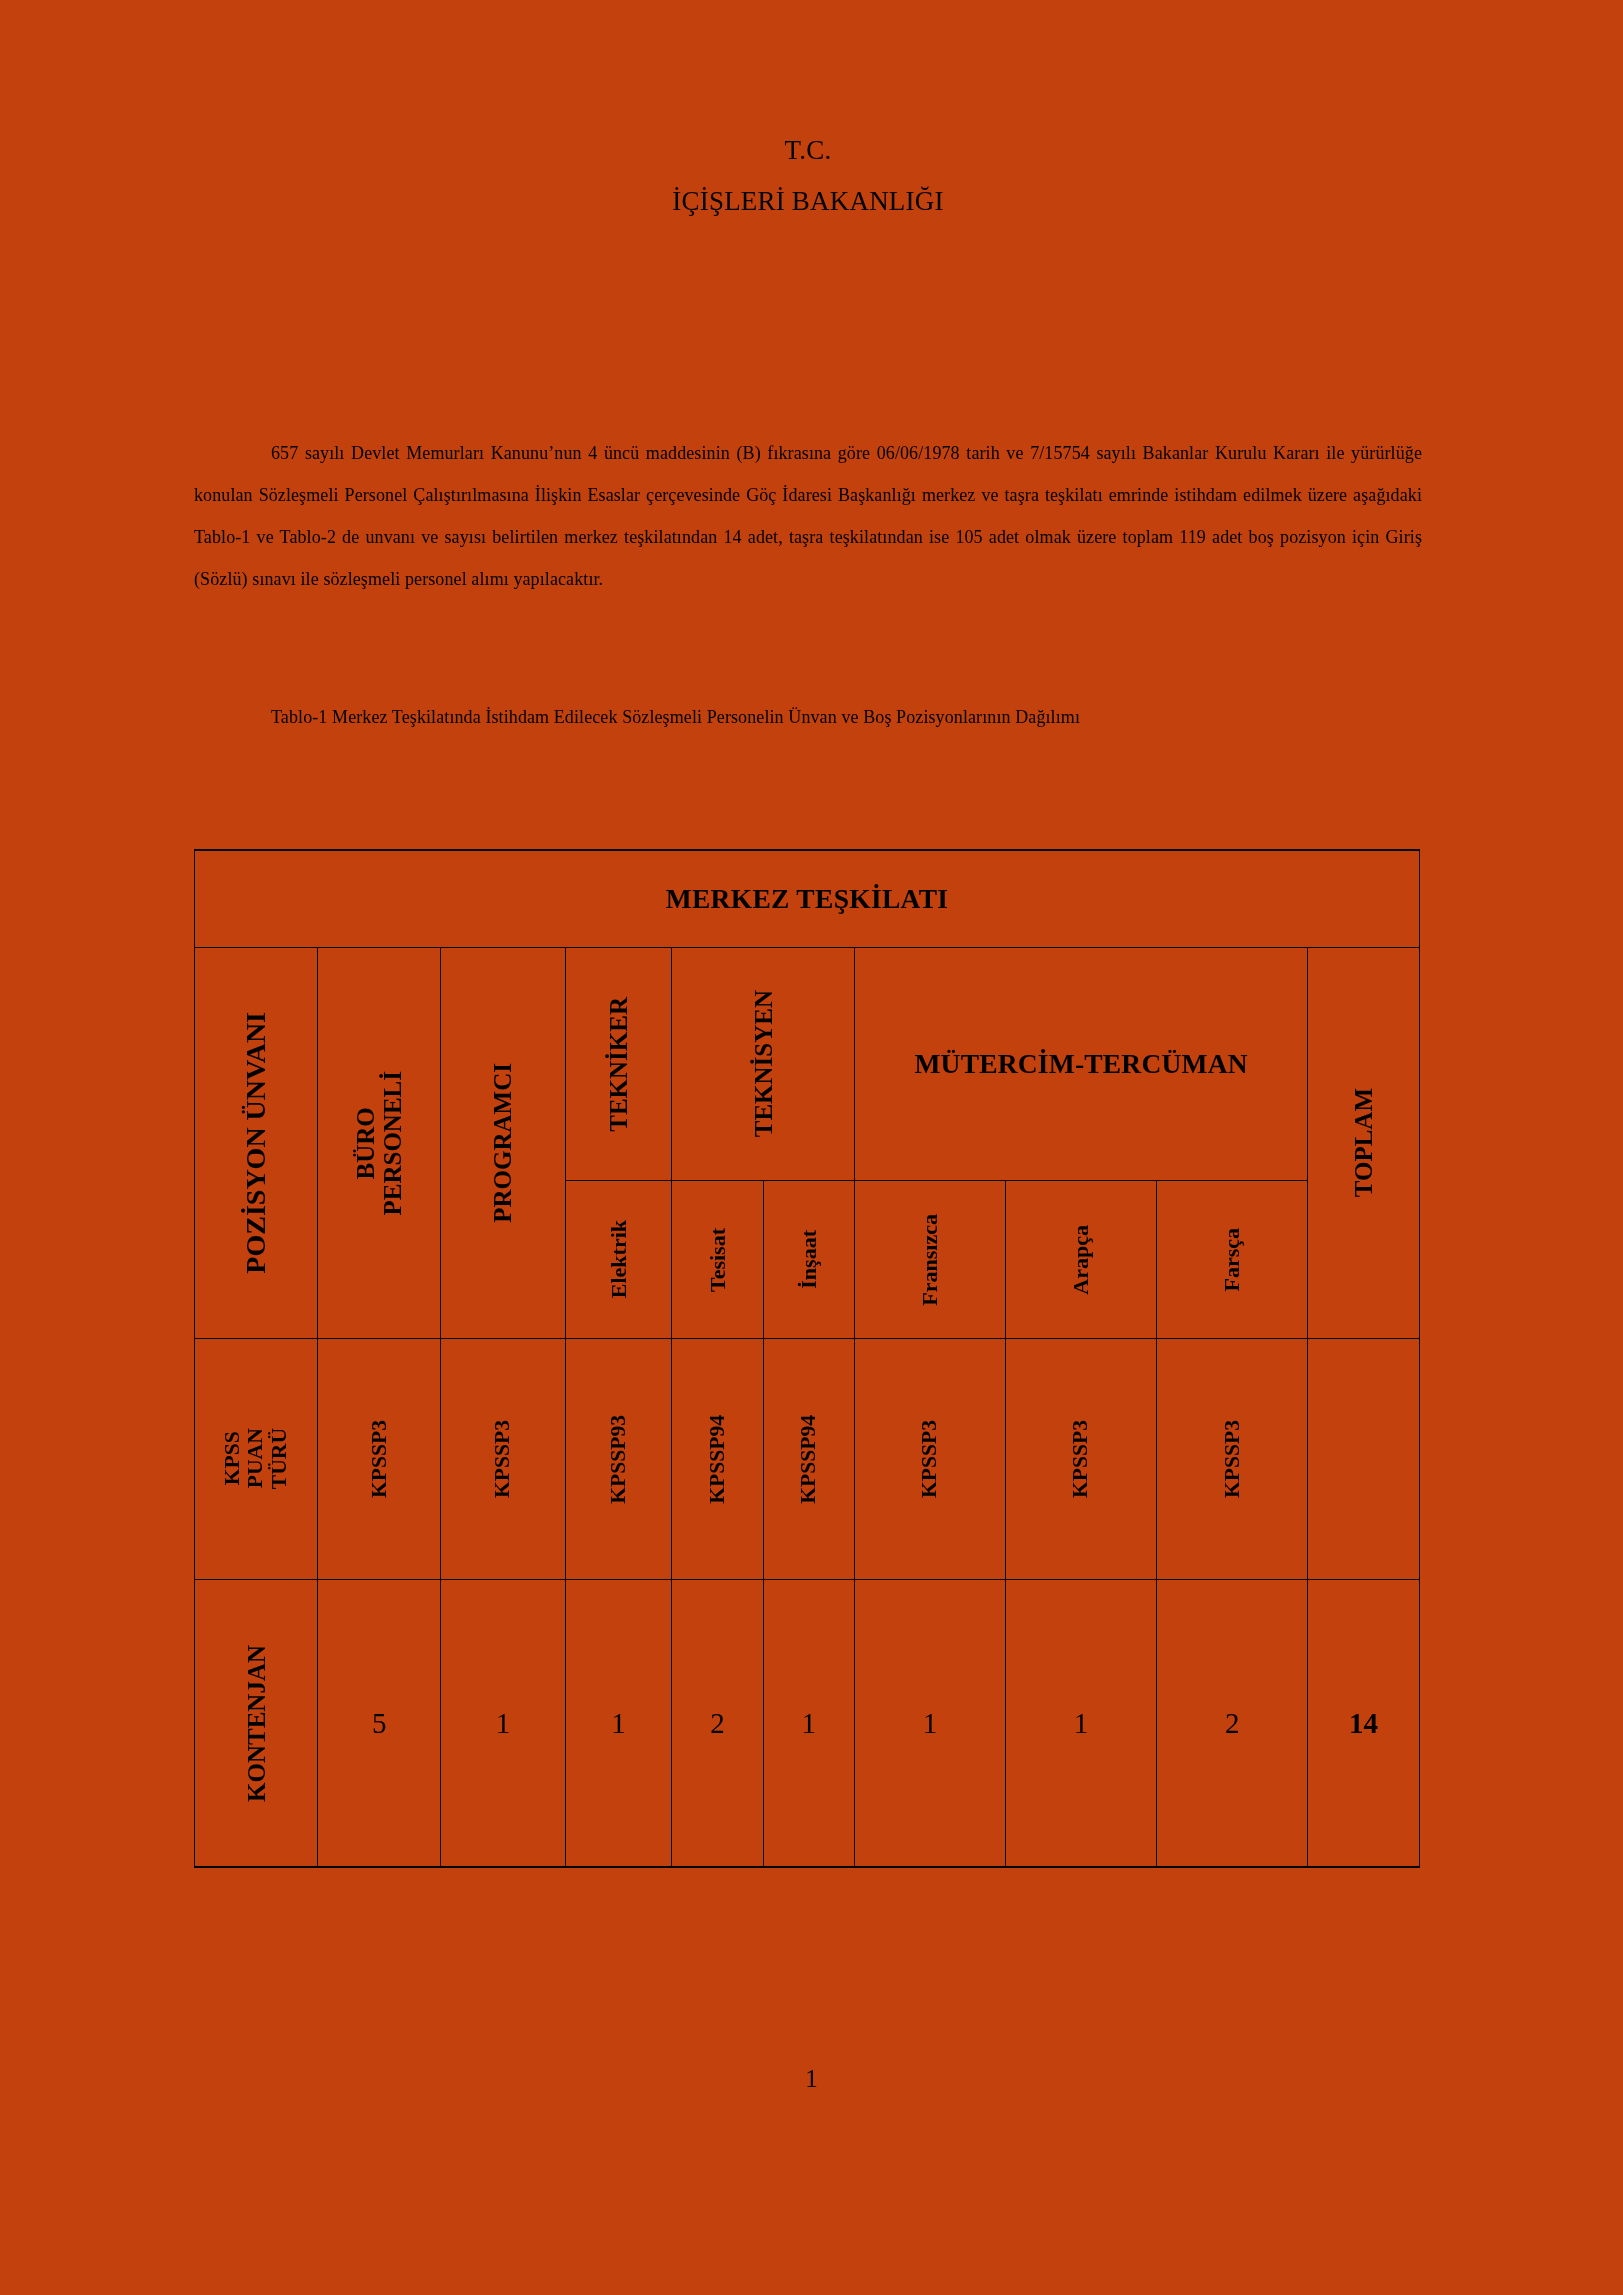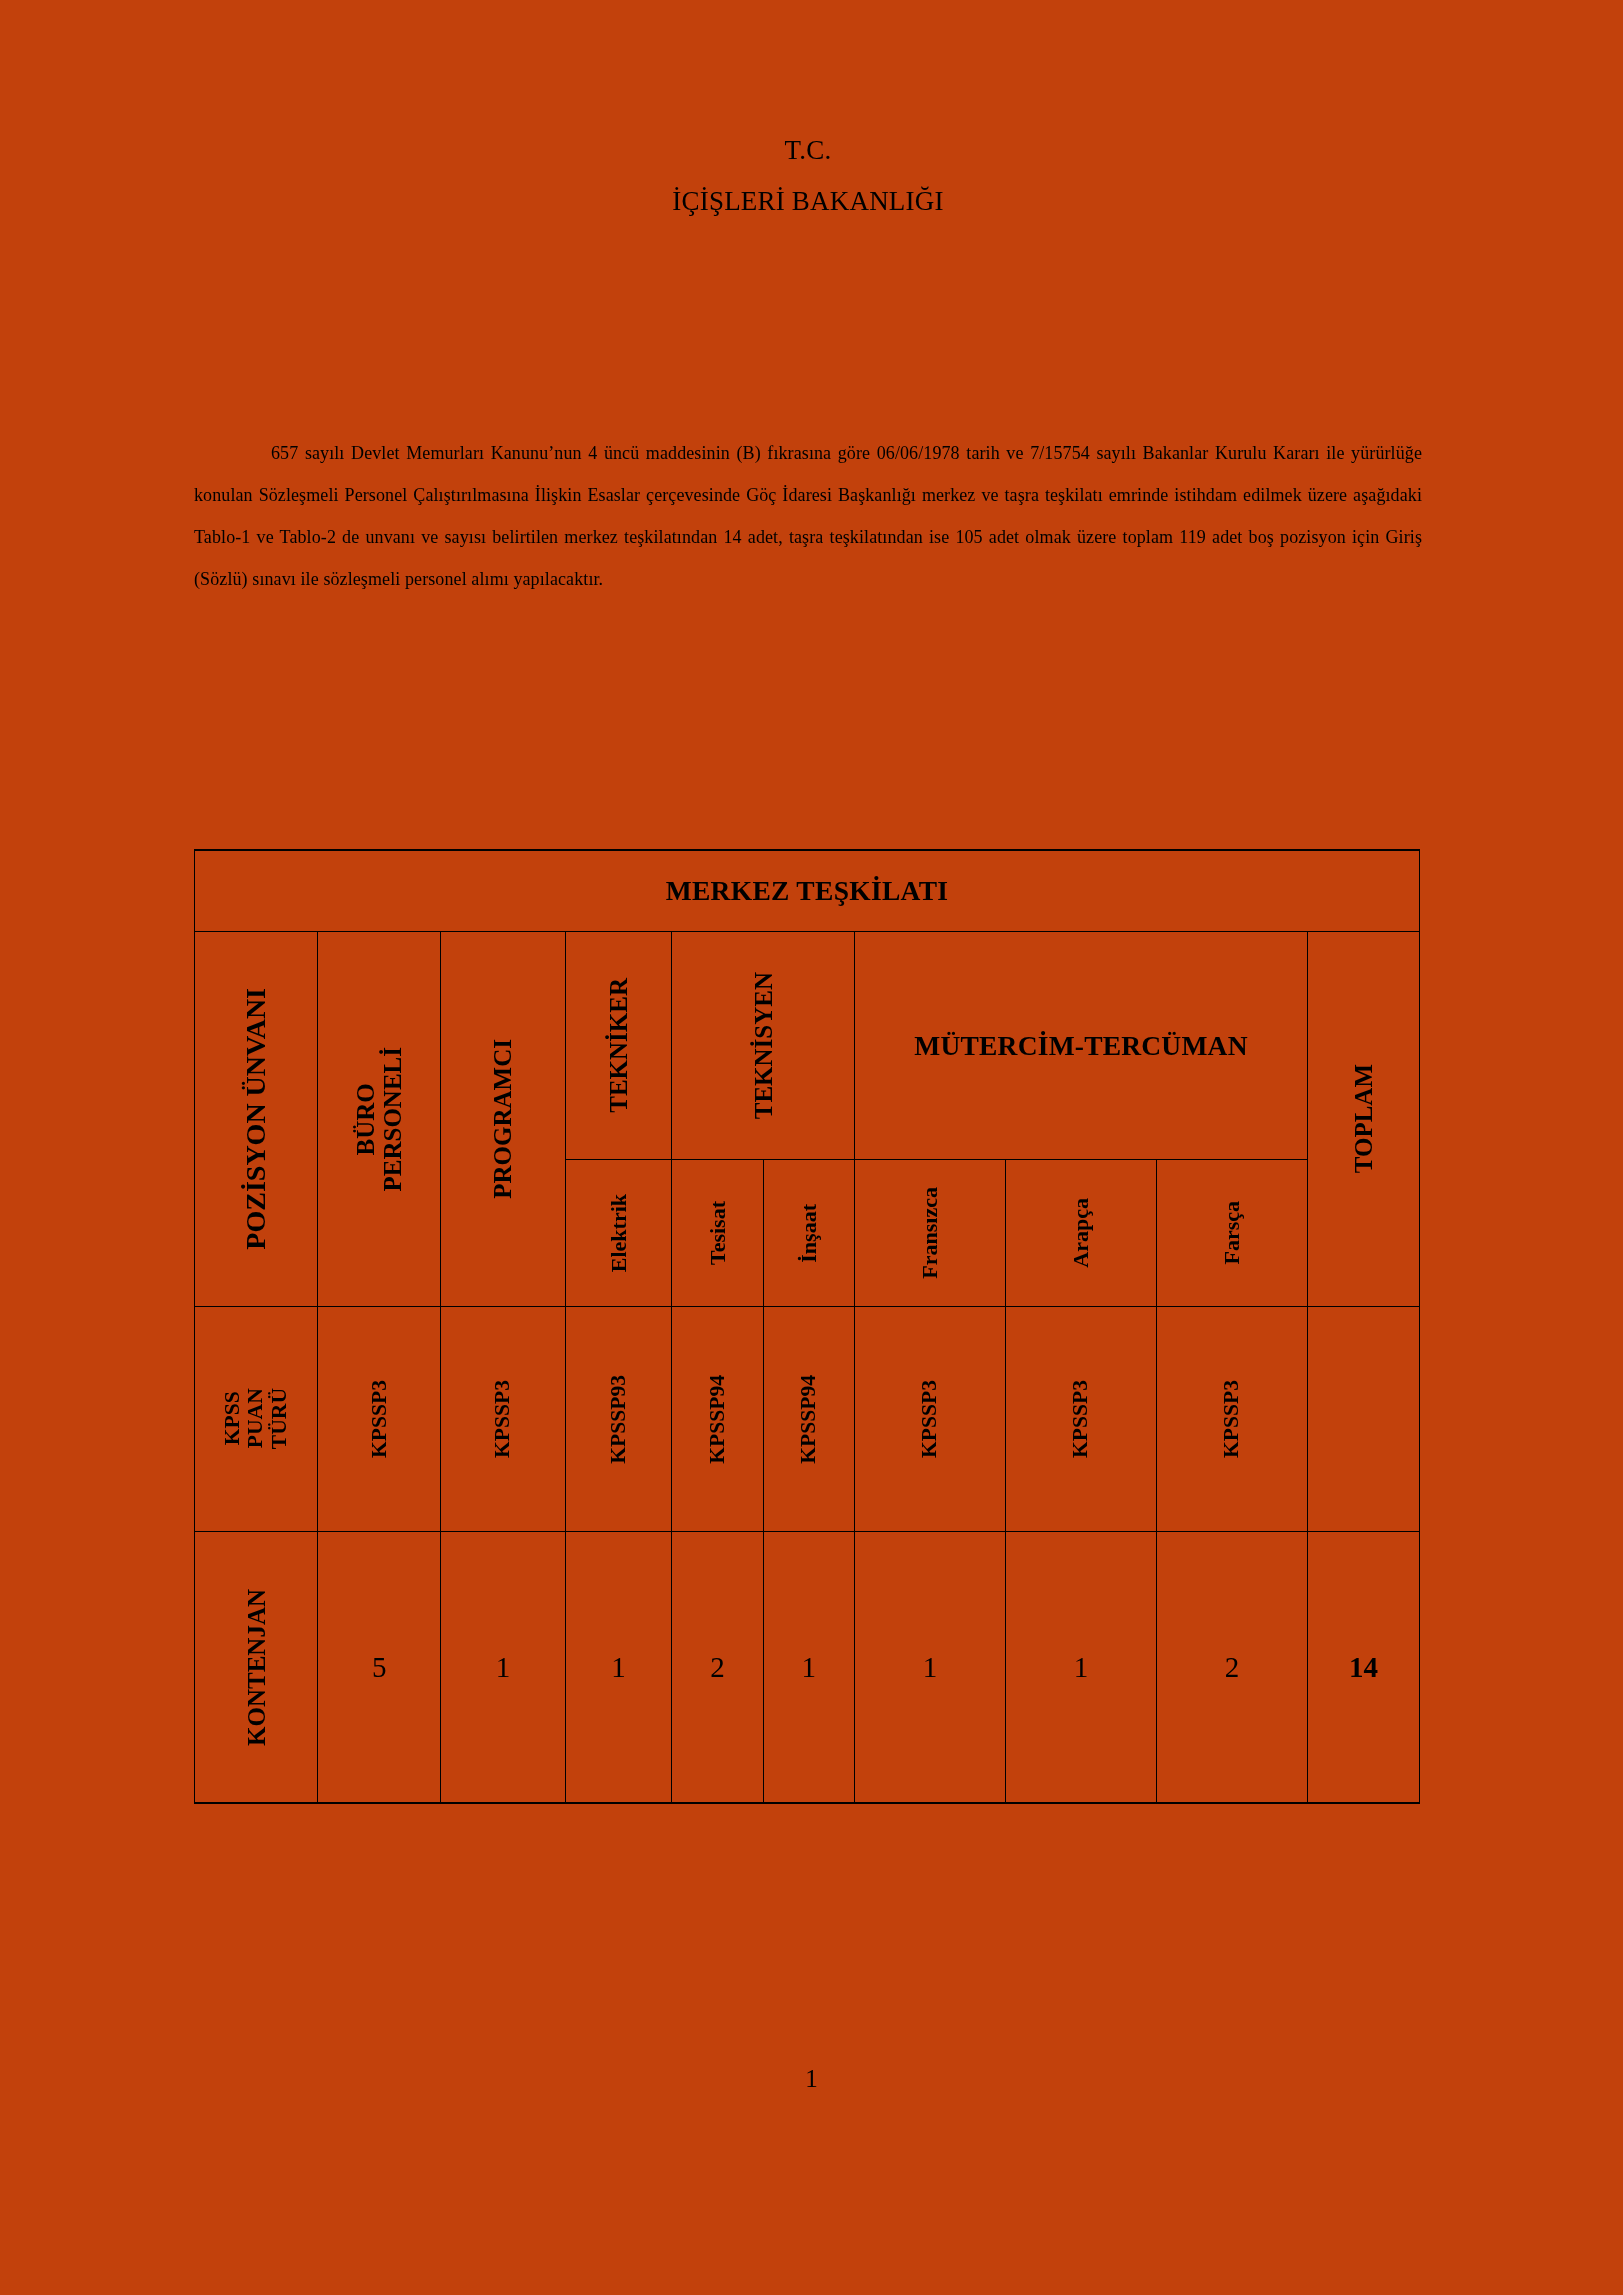--- a/index.html
+++ b/index.html
@@ -63,21 +63,21 @@
   }
   table.t1 {
     border-collapse: collapse;
     width: 100%;
     table-layout: fixed;
   }
   table.t1 td {
     border: 1.3px solid #000000;
     text-align: center;
     vertical-align: middle;
-    padding: 4px;
+    padding: 12px;
   }
   table.t1 .outer-top { border-top-width: 2.6px; }
   table.t1 .outer-bot { border-bottom-width: 2.6px; }
 
   .cap-cell {
     height: 72px;
     font-size: 27.5px;
     font-weight: bold;
     letter-spacing: 0.3px;
   }
@@ -132,20 +132,21 @@
 
   <div class="heading-block">
     <div class="head-line tc">T.C.</div>
     <div class="head-line">İÇİŞLERİ BAKANLIĞI</div>
     <div class="head-title-wrap">
     </div>
   </div>
 
   <div class="para" id="para-intro"><span class="indent"></span><span>657 sayılı Devlet Memurları Kanunu’nun 4 üncü maddesinin (B) fıkrasına göre 06/06/1978 tarih ve 7/15754 sayılı Bakanlar Kurulu Kararı ile yürürlüğe konulan Sözleşmeli Personel Çalıştırılmasına İlişkin Esaslar çerçevesinde Göç İdaresi Başkanlığı merkez ve taşra teşkilatı emrinde istihdam edilmek üzere aşağıdaki Tablo-1 ve Tablo-2 de unvanı ve sayısı belirtilen merkez teşkilatından 14 adet, taşra teşkilatından ise 105 adet olmak üzere toplam 119 adet boş pozisyon için Giriş (Sözlü) sınavı ile sözleşmeli personel alımı yapılacaktır.</span></div>
 
+  <div class="para" id="para-tablo1"><span class="indent"></span><span>Tablo-1 Merkez Teşkilatında İstihdam Edilecek Sözleşmeli Personelin Ünvan ve Boş Pozisyonlarının Dağılımı</span></div>
 
   <div class="tbl-wrap">
     <table class="t1">
       <colgroup>
         <col style="width:97px">
         <col style="width:97px">
         <col style="width:98px">
         <col style="width:84px">
         <col style="width:72px">
         <col style="width:72px">

